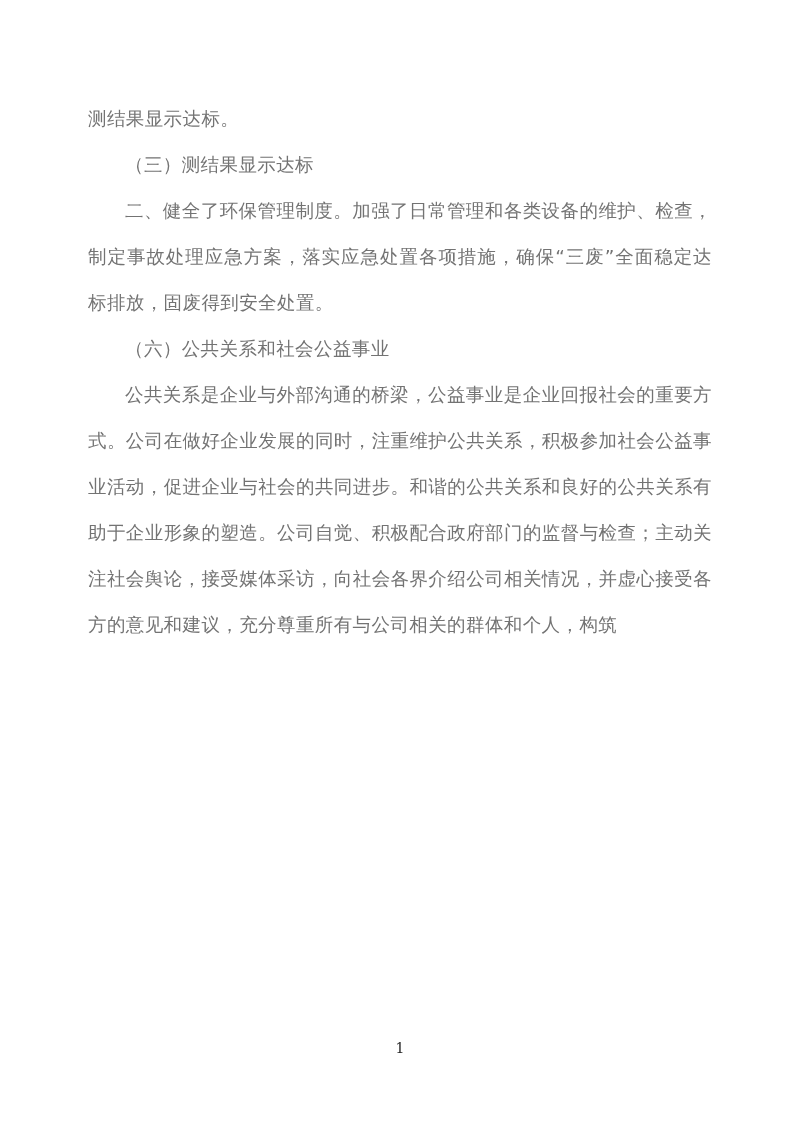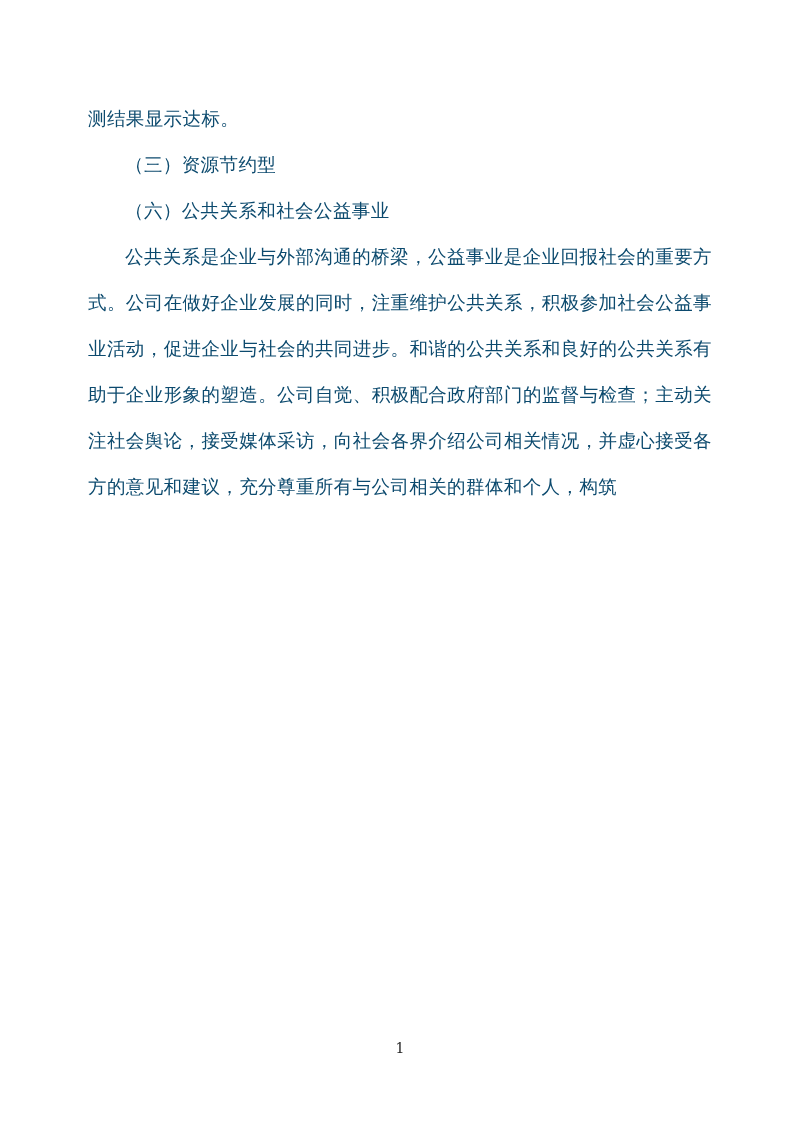--- a/index.html
+++ b/index.html
@@ -27,21 +27,21 @@
     top: 96px;
     width: 624px;
   }
   p {
     margin: 0;
     font-size: 18.5px;
     line-height: 46px;
     letter-spacing: 0.4px;
     text-align: justify;
     text-justify: inter-ideograph;
-    color: #0c4a6e;
+    color: #737373;
   }
   p.indent {
     text-indent: 2em;
   }
   .page-number {
     position: absolute;
     left: 0;
     right: 0;
     top: 1040px;
     text-align: center;
@@ -49,18 +49,19 @@
     color: #222222;
     font-family: "DejaVu Serif", "Liberation Serif", serif;
   }
 </style>
 </head>
 <body>
 
 <div class="page">
   <div class="content">
     <p>测结果显示达标。</p>
-    <p class="indent">（三）资源节约型</p>
+    <p class="indent">（三）测结果显示达标</p>
+    <p class="indent">二、健全了环保管理制度。加强了日常管理和各类设备的维护、检查，制定事故处理应急方案，落实应急处置各项措施，确保“三废”全面稳定达标排放，固废得到安全处置。</p>
     <p class="indent">（六）公共关系和社会公益事业</p>
     <p class="indent">公共关系是企业与外部沟通的桥梁，公益事业是企业回报社会的重要方式。公司在做好企业发展的同时，注重维护公共关系，积极参加社会公益事业活动，促进企业与社会的共同进步。和谐的公共关系和良好的公共关系有助于企业形象的塑造。公司自觉、积极配合政府部门的监督与检查；主动关注社会舆论，接受媒体采访，向社会各界介绍公司相关情况，并虚心接受各方的意见和建议，充分尊重所有与公司相关的群体和个人，构筑</p>
   </div>
   <div class="page-number">1</div>
 </div>
 
 </body></html>

